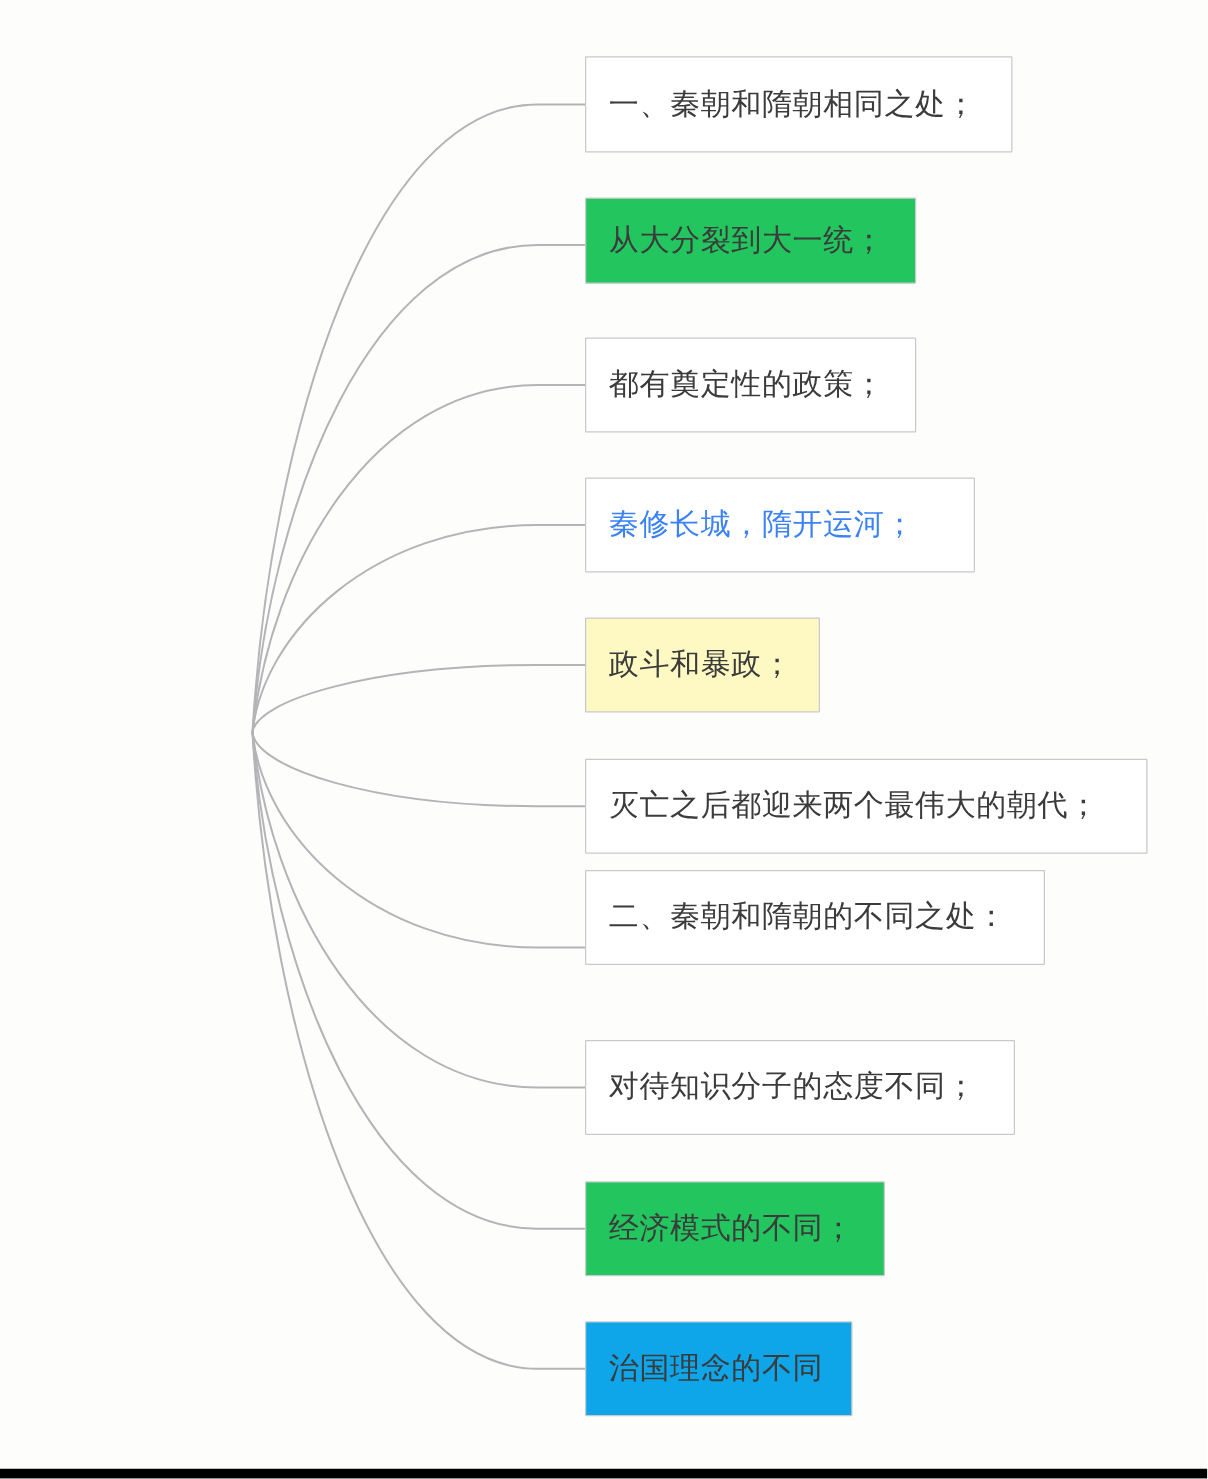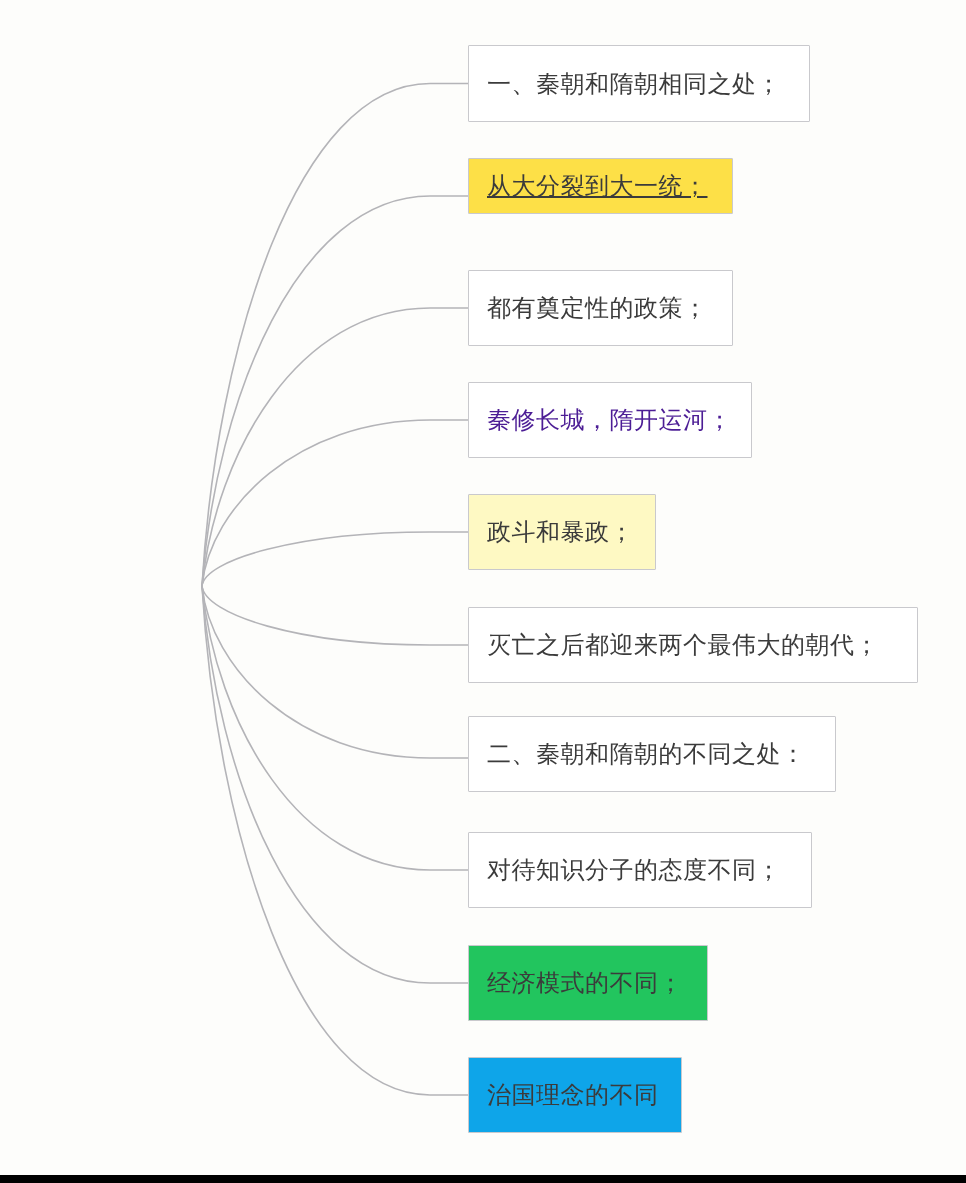--- a/index.html
+++ b/index.html
@@ -82,36 +82,36 @@
       <path d="M 202 586 C 216 722.3199999999999, 297.76 870, 430 870 L 468 870" fill="none" stroke="#b4b4b8" stroke-width="1.6" stroke-linecap="round"></path>
       <path d="M 202 586 C 216 776.56, 297.76 983, 430 983 L 468 983" fill="none" stroke="#b4b4b8" stroke-width="1.6" stroke-linecap="round"></path>
       <path d="M 202 586 C 216 830.3199999999999, 297.76 1095, 430 1095 L 468 1095" fill="none" stroke="#b4b4b8" stroke-width="1.6" stroke-linecap="round"></path>
     </svg>
 
 
   <div id="children-layer">
       <div class="node node-child" style="left: 468px; top: 45px; width: 342px; height: 77px; background: rgb(255, 255, 255); border-color: rgb(201, 201, 205); color: rgb(59, 59, 59);">
         <span class="label">一、秦朝和隋朝相同之处；</span>
       </div>
-      <div class="node node-child" style="left: 468px; top: 158px; width: 265px; height: 56px; background: #fde047; border-color: rgb(201, 201, 205); color: rgb(59, 59, 59); text-decoration: underline;">
+      <div class="node node-child" style="left: 468px; top: 158px; width: 265px; height: 69px; background: #22c55e; border-color: rgb(201, 201, 205); color: rgb(59, 59, 59);">
         <span class="label">从大分裂到大一统；</span>
       </div>
       <div class="node node-child" style="left: 468px; top: 270px; width: 265px; height: 76px; background: rgb(255, 255, 255); border-color: rgb(201, 201, 205); color: rgb(59, 59, 59); text-align: center;">
         <span class="label">都有奠定性的政策；</span>
       </div>
-      <div class="node node-child" style="left: 468px; top: 382px; width: 284px; height: 76px; background: rgb(255, 255, 255); border-color: rgb(201, 201, 205); color: #4c1d95;">
+      <div class="node node-child" style="left: 468px; top: 382px; width: 312px; height: 76px; background: rgb(255, 255, 255); border-color: rgb(201, 201, 205); color: #3b82f6;">
         <span class="label">秦修长城，隋开运河；</span>
       </div>
       <div class="node node-child" style="left: 468px; top: 494px; width: 188px; height: 76px; background: #fef9c3; border-color: rgb(201, 201, 205); color: rgb(59, 59, 59);">
         <span class="label">政斗和暴政；</span>
       </div>
       <div class="node node-child" style="left: 468px; top: 607px; width: 450px; height: 76px; background: rgb(255, 255, 255); border-color: rgb(201, 201, 205); color: rgb(59, 59, 59); align-items: center;">
         <span class="label">灭亡之后都迎来两个最伟大的朝代；</span>
       </div>
-      <div class="node node-child" style="left: 468px; top: 716px; width: 368px; height: 76px; background: rgb(255, 255, 255); border-color: rgb(201, 201, 205); color: rgb(59, 59, 59);">
+      <div class="node node-child" style="left: 468px; top: 696px; width: 368px; height: 76px; background: rgb(255, 255, 255); border-color: rgb(201, 201, 205); color: rgb(59, 59, 59);">
         <span class="label">二、秦朝和隋朝的不同之处：</span>
       </div>
       <div class="node node-child" style="left: 468px; top: 832px; width: 344px; height: 76px; background: rgb(255, 255, 255); border-color: rgb(201, 201, 205); color: rgb(59, 59, 59); text-align: center;">
         <span class="label">对待知识分子的态度不同；</span>
       </div>
       <div class="node node-child" style="left: 468px; top: 945px; width: 240px; height: 76px; background: #22c55e; border-color: rgb(201, 201, 205); color: rgb(59, 59, 59);">
         <span class="label">经济模式的不同；</span>
       </div>
       <div class="node node-child" style="left: 468px; top: 1057px; width: 214px; height: 76px; background: #0ea5e9; border-color: rgb(201, 201, 205); color: rgb(59, 59, 59);">
         <span class="label">治国理念的不同</span>

